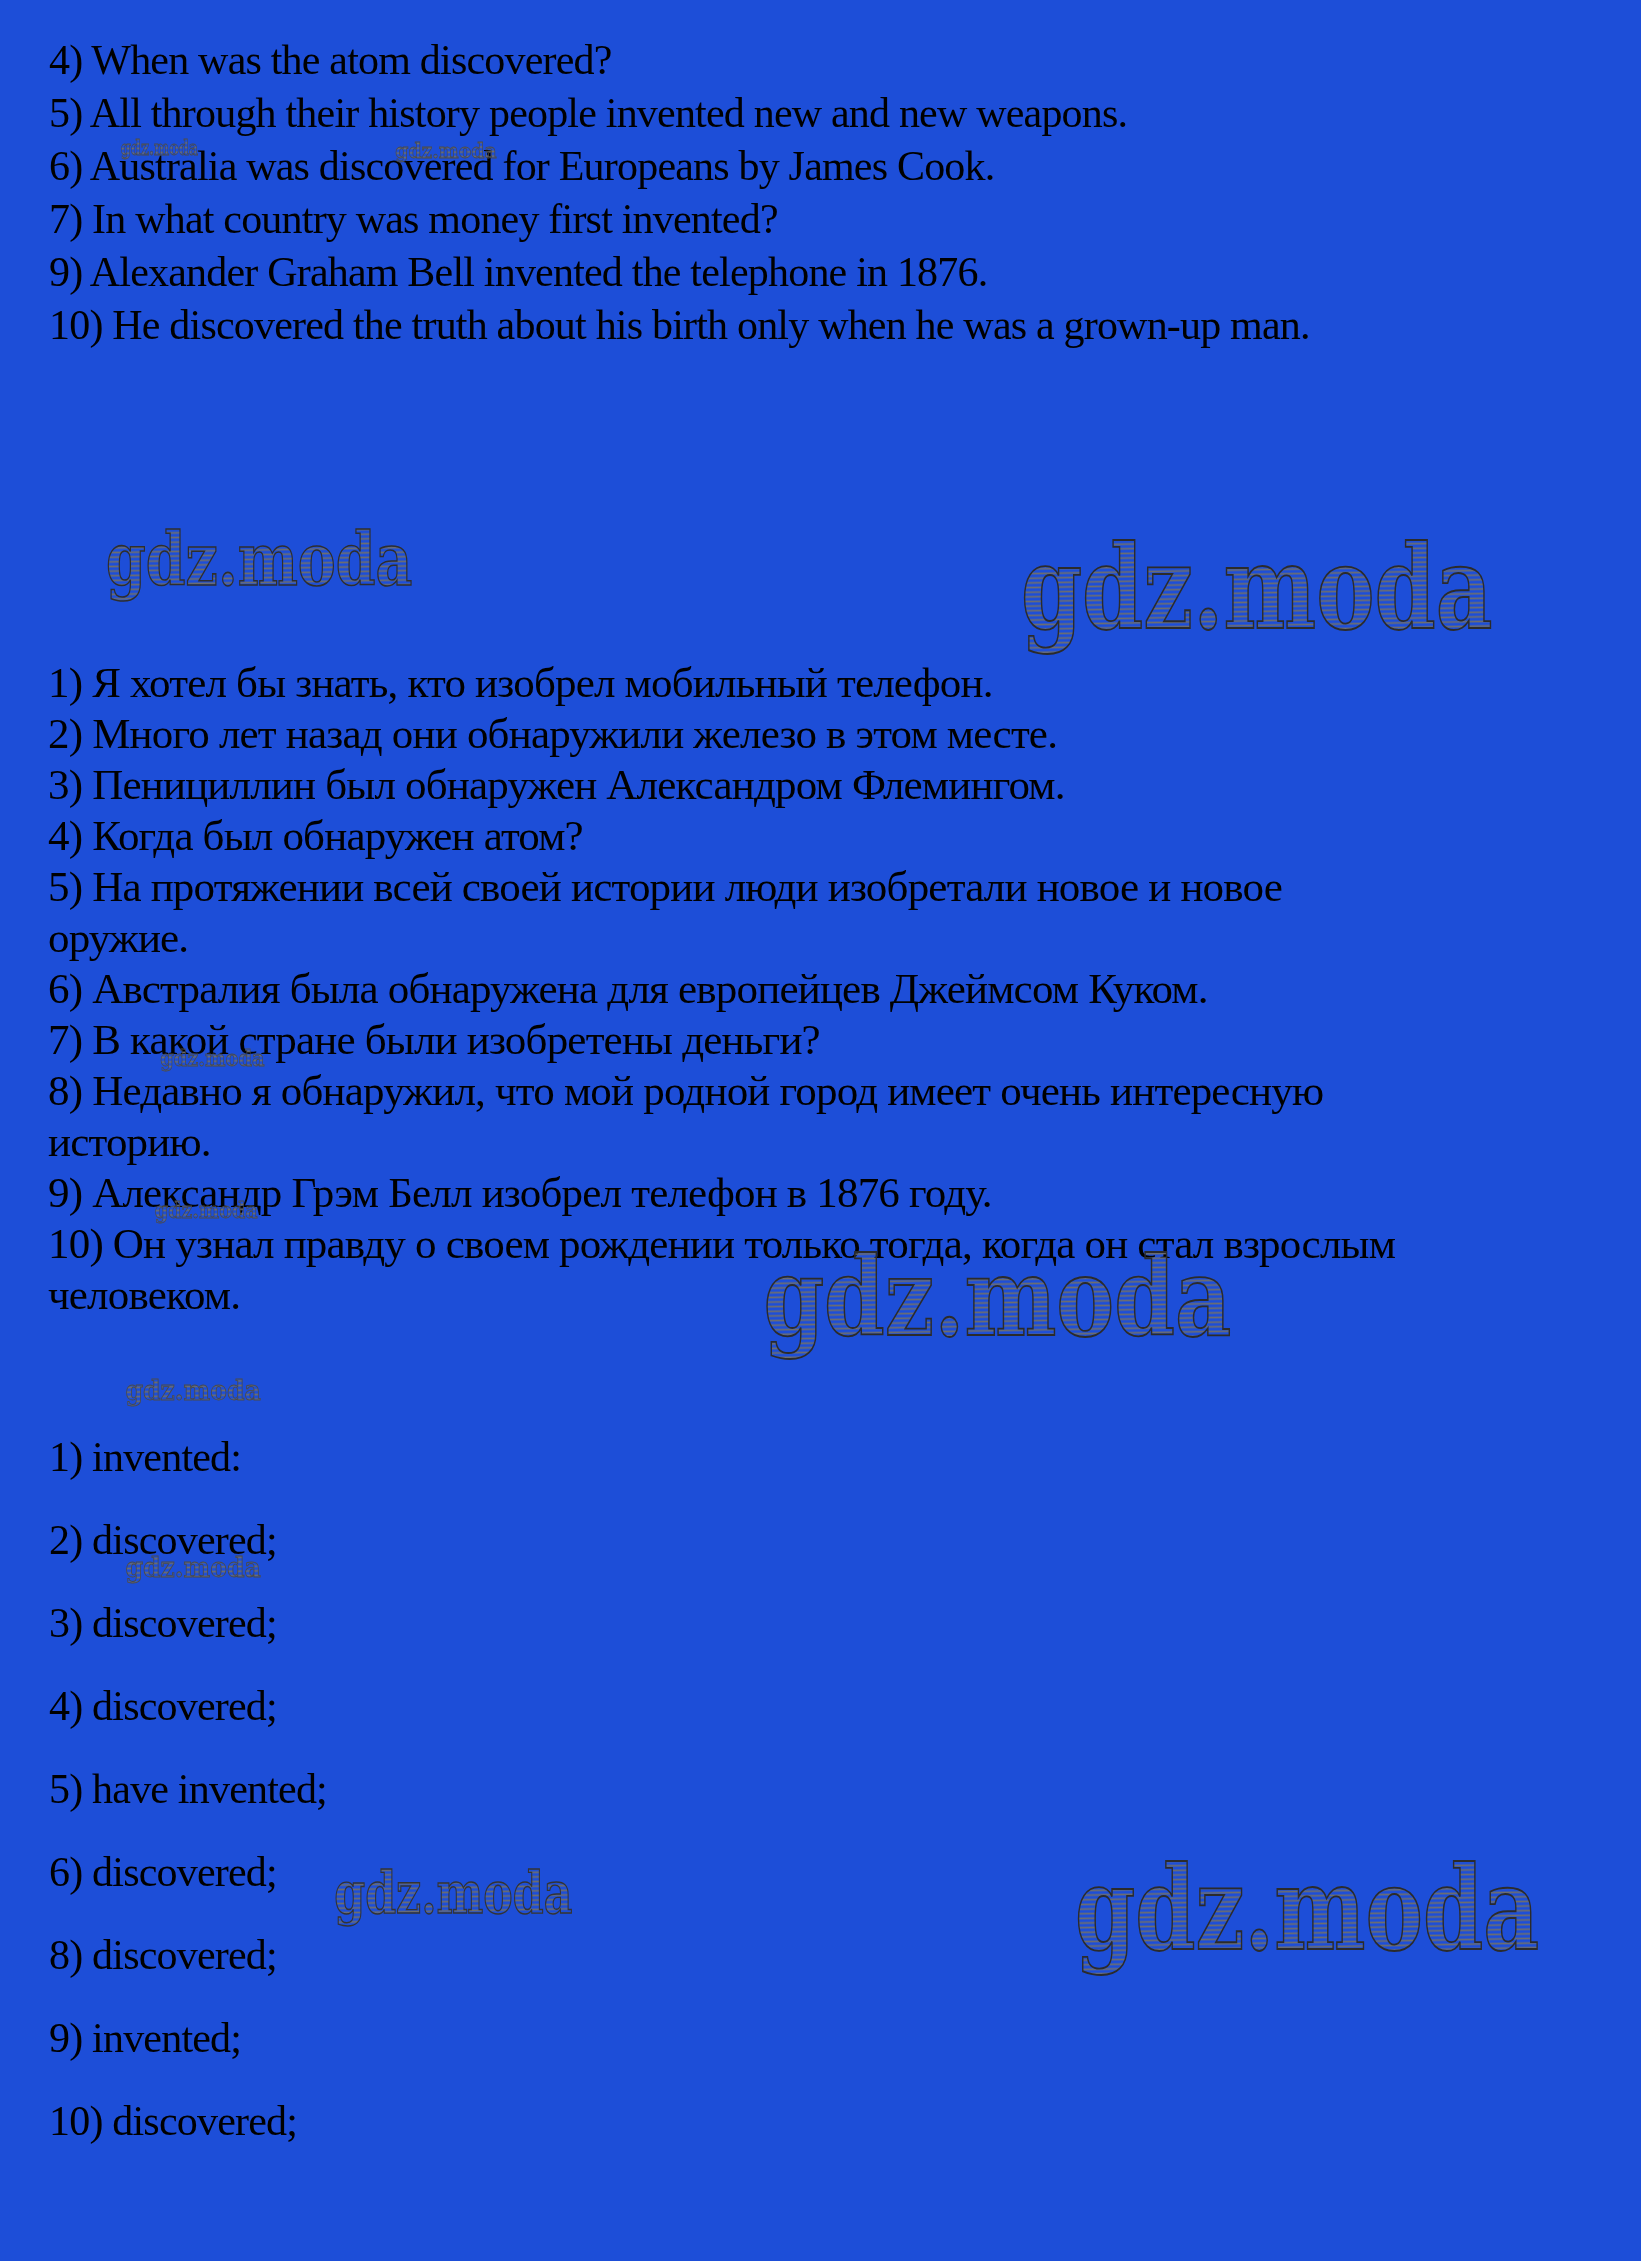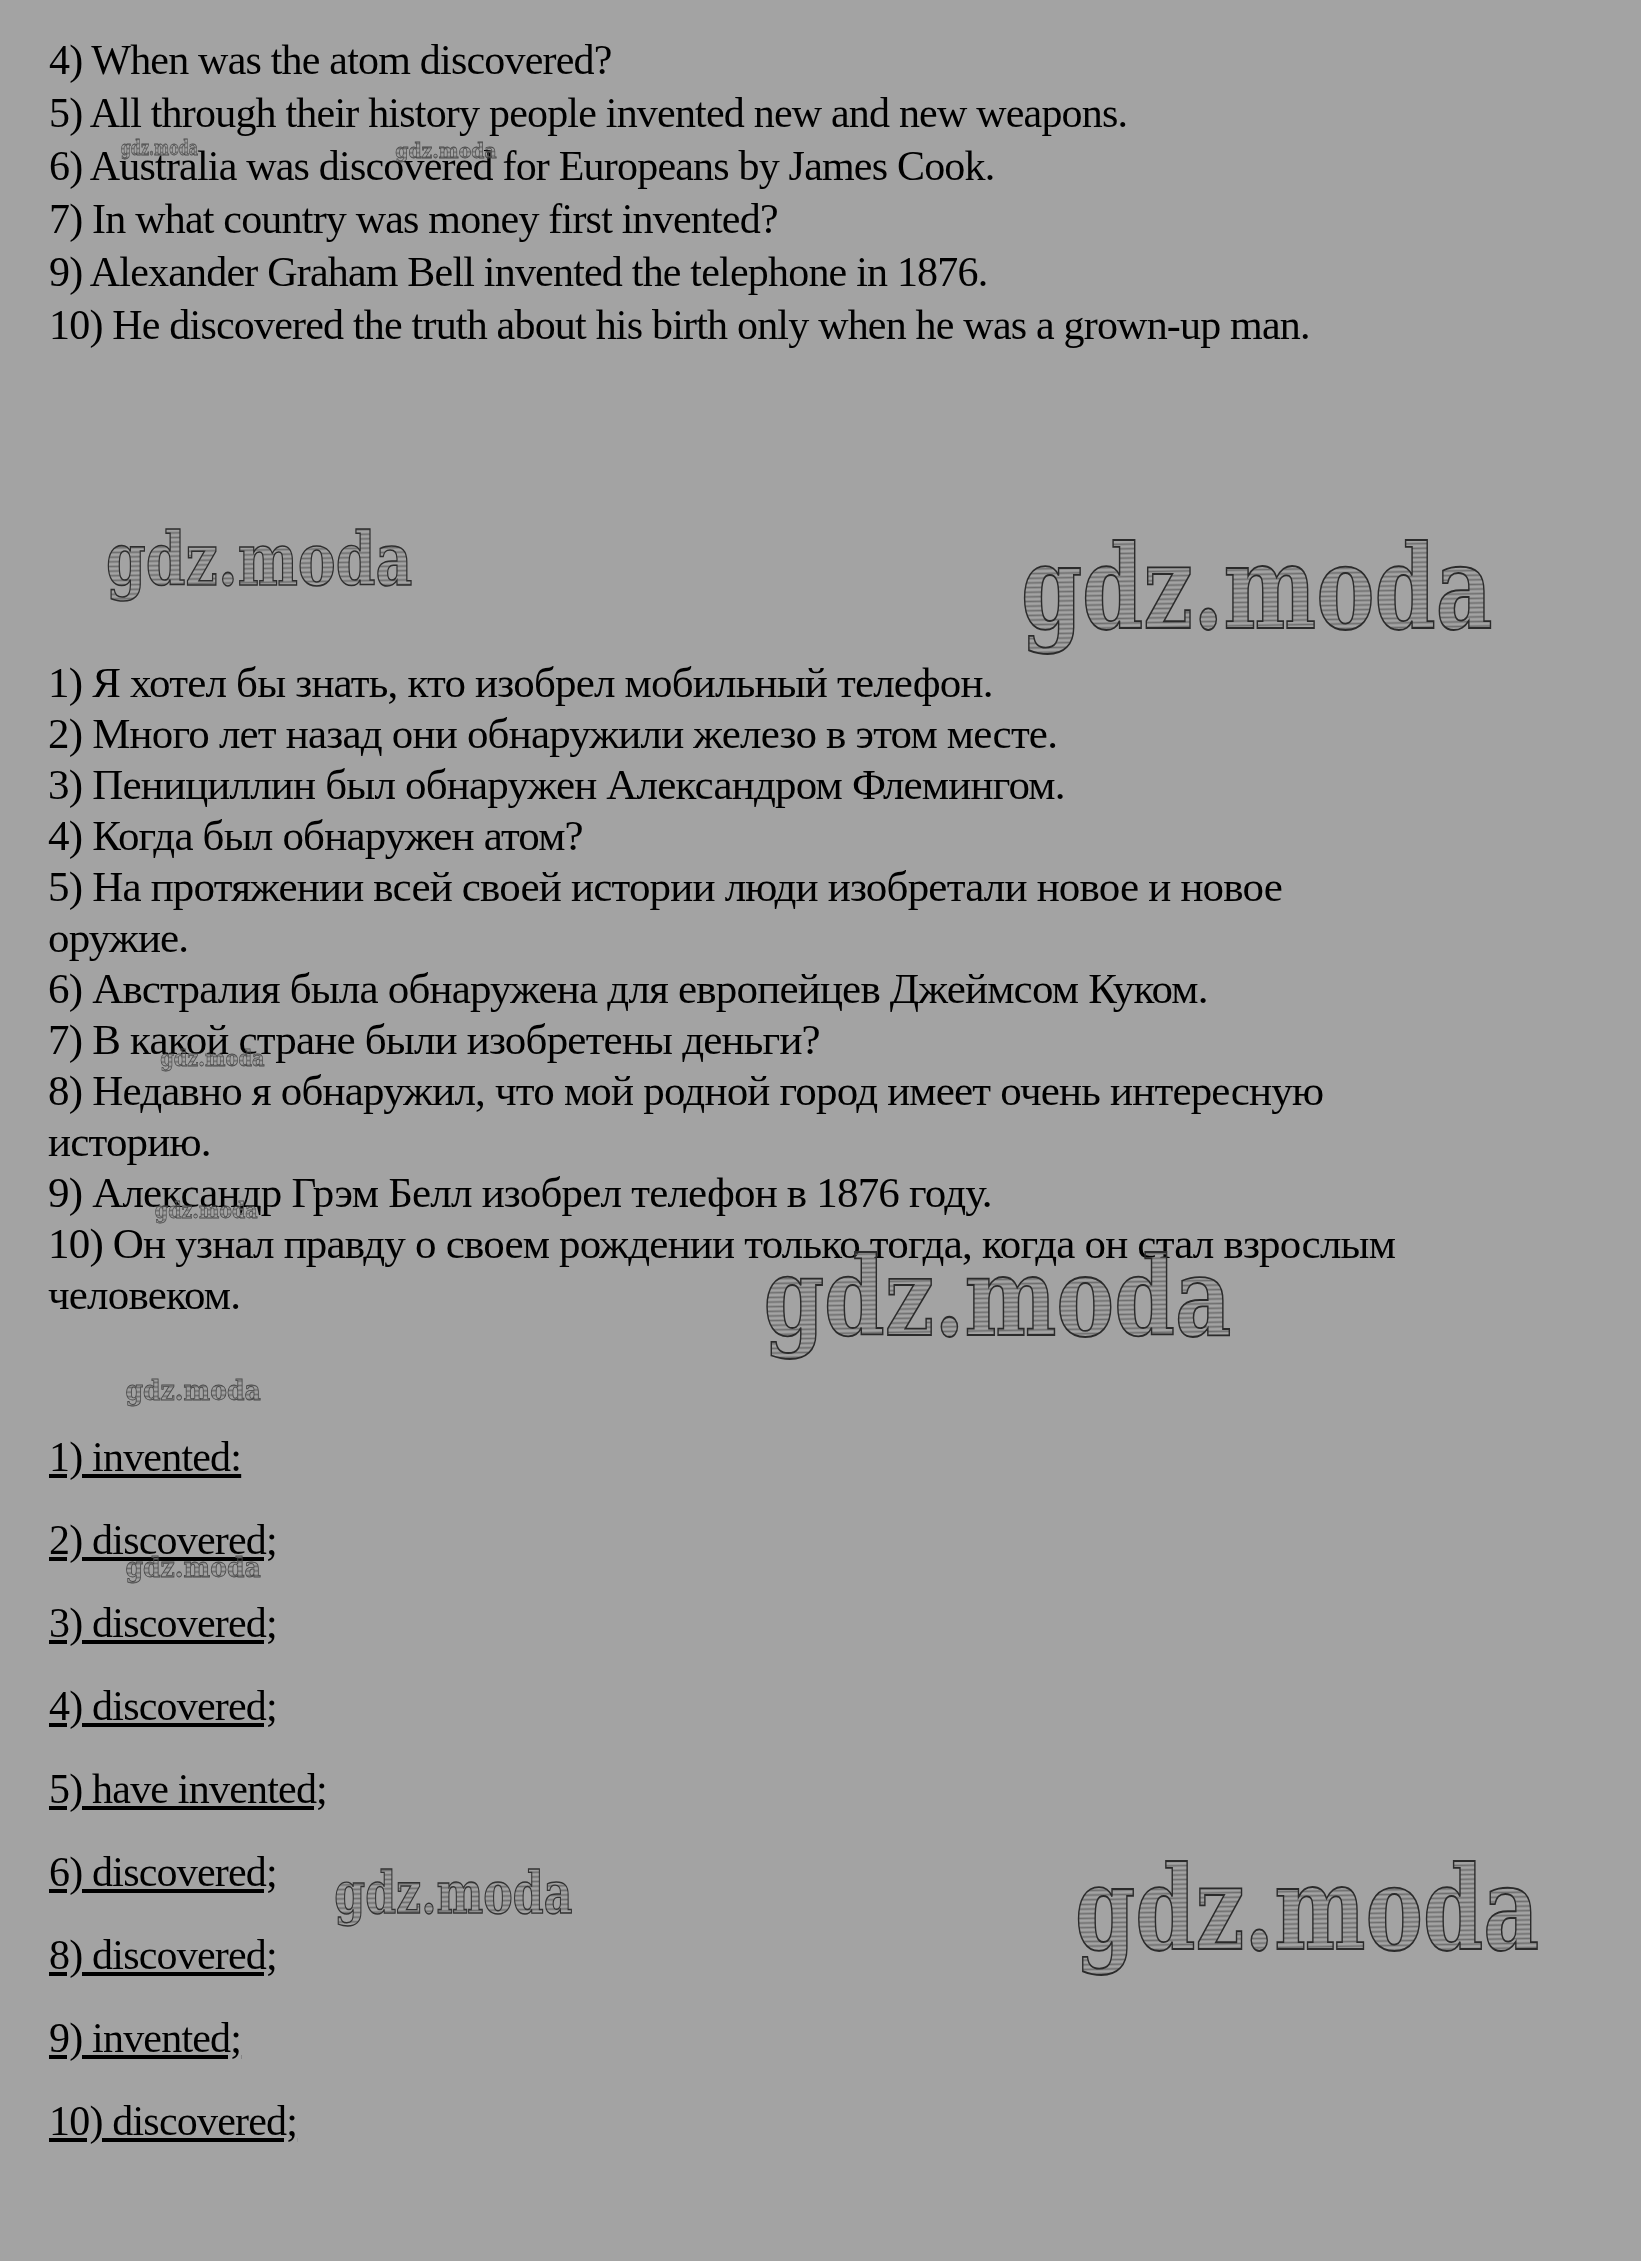--- a/index.html
+++ b/index.html
@@ -1,20 +1,20 @@
 <!DOCTYPE html>
 <html style="font-size:12.4px"><head>
 <meta charset="utf-8">
 <style>
   html, body { margin: 0; padding: 0; background: #ffffff; }
   .page {
     position: relative;
     width: 1642px;
     height: 2261px;
-    background: #a3a3a3;
+    background: #1d4ed8;
     font-family: "Liberation Serif", serif;
     color: #000000;
     overflow: hidden;
   }
   .list p {
     margin: 0;
     white-space: pre-line;
     letter-spacing: -0.8px;
   }
   .english-list {
@@ -50,21 +50,20 @@
   .answers-list {
     position: absolute;
     left: 49px;
     top: 1432px;
     width: 928px;
   }
   .answers-list p {
     font-size: 42px;
     line-height: 51px;
     margin-bottom: 32px;
-    text-decoration: underline;
   }
   .wm-overlay {
     position: absolute;
     left: 0;
     top: 0;
     width: 1642px;
     height: 2261px;
     pointer-events: none;
   }
   .wm-text {

